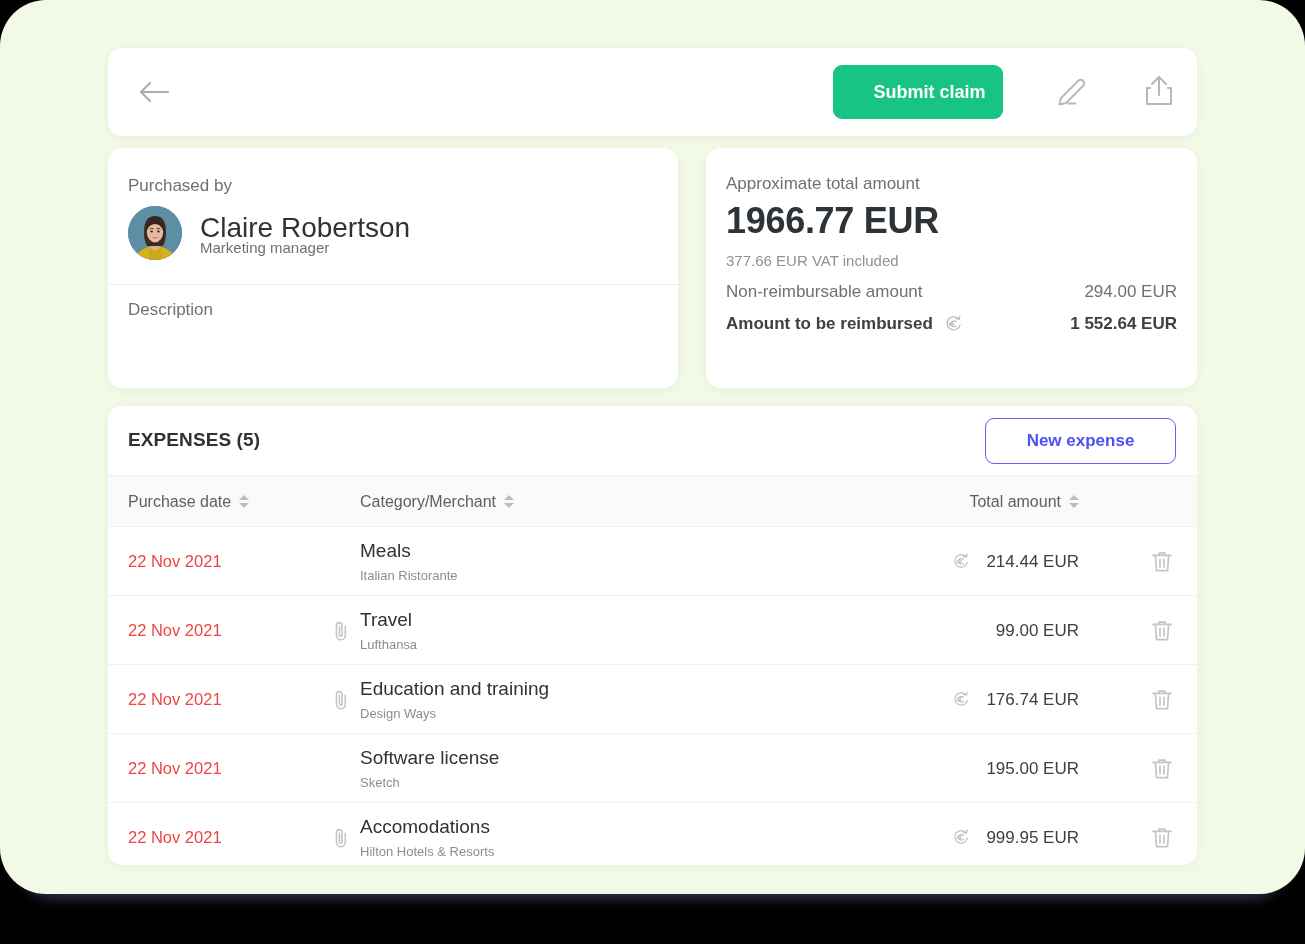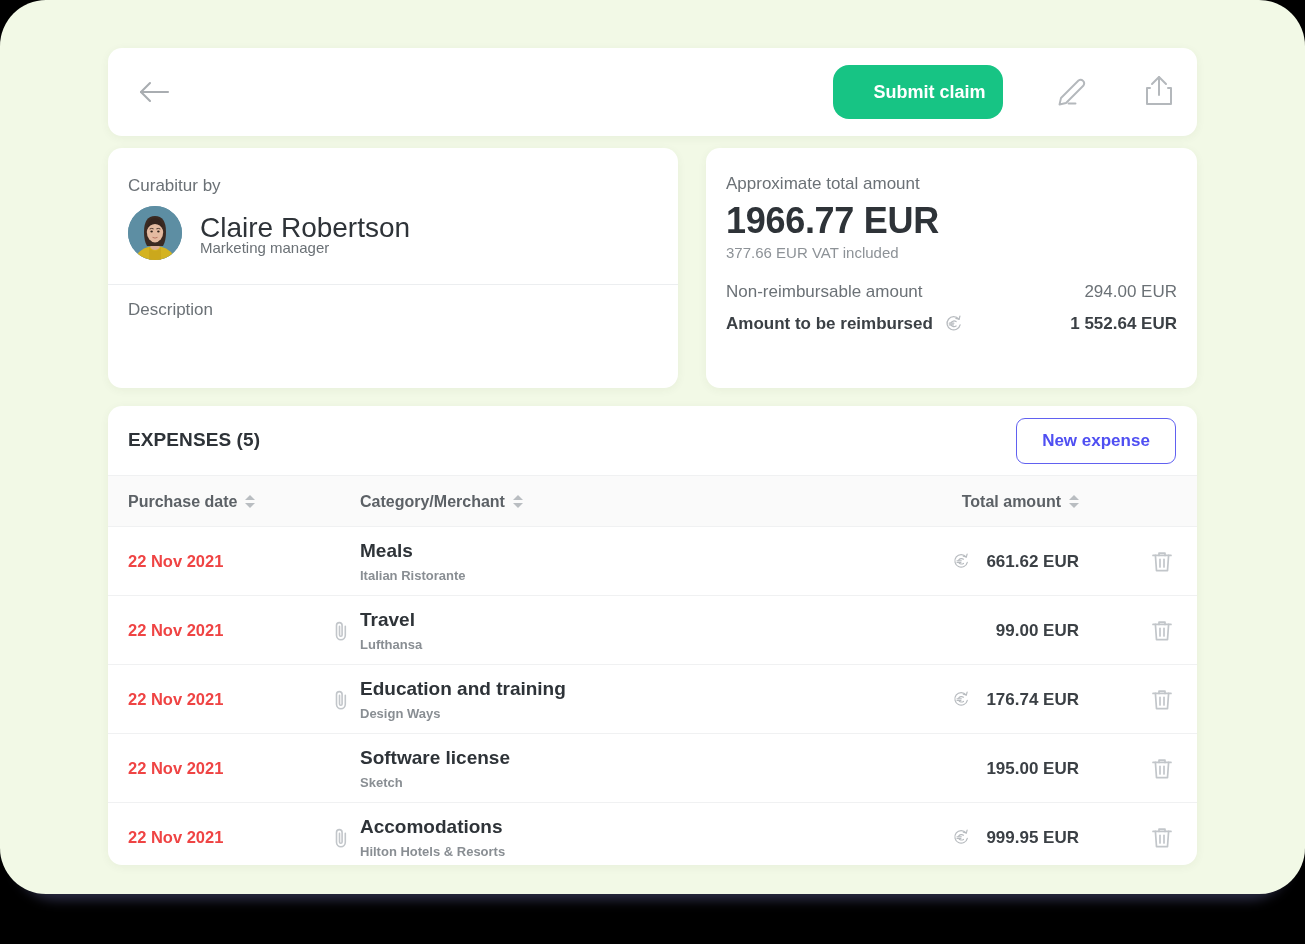--- a/index.html
+++ b/index.html
@@ -70,21 +70,21 @@
     line-height: 40px;
     white-space: nowrap;
   }
   #submit-claim-button {
     position: absolute;
     left: 725px;
     top: 17px;
     width: 170px;
     height: 54px;
     border: none;
-    border-radius: 16px;
+    border-radius: 9px;
     background: #17c484;
     color: #ffffff;
     font-family: "Liberation Sans", sans-serif;
     font-size: 18px;
     font-weight: bold;
     cursor: pointer;
     padding-left: 23px;
   }
   #edit-button {
     position: absolute;
@@ -185,21 +185,21 @@
     left: 20px;
     top: 52px;
     font-size: 36px;
     font-weight: bold;
     color: #2e3338;
     letter-spacing: -0.3px;
   }
   #vat-note {
     position: absolute;
     left: 20px;
-    top: 96px;
+    top: 104px;
     font-size: 15px;
     color: #8d9297;
   }
   #nonreimb-label {
     position: absolute;
     left: 20px;
     top: 134px;
     font-size: 17px;
     color: #6b7176;
   }
@@ -248,39 +248,38 @@
     top: 23px;
     font-size: 19px;
     font-weight: bold;
     color: #2e3338;
     letter-spacing: 0.1px;
   }
   #new-expense-button {
     position: absolute;
     right: 21px;
     top: 12px;
-    width: 160px;
+    width: 191px;
     height: 46px;
     border: 1.6px solid #6161f0;
     border-radius: 9px;
     background: #ffffff;
     color: #4f4ff2;
     font-family: "Liberation Sans", sans-serif;
     font-size: 17px;
     font-weight: bold;
     cursor: pointer;
   }
 
   
   #expense-table {
     position: absolute;
     left: 0;
     top: 69px;
     width: 100%;
-    font-weight: bold;
   }
   .thead {
     position: relative;
     height: 52px;
     background: #fafafa;
     border-top: 1px solid #f0f1f2;
     border-bottom: 1px solid #f0f1f2;
   }
   .th {
     position: absolute;
@@ -413,21 +412,21 @@
           <path d="M12 19 h-3 v16 h24 v-16 h-3"></path>
           <line x1="21" y1="8" x2="21" y2="26"></line>
           <polyline points="14,15 21,8 28,15"></polyline>
         </g>
       </svg>
     </div>
   </div>
 
   <div class="card" id="purchaser-card">
 
-    <div id="purchased-by-label">Curabitur by</div>
+    <div id="purchased-by-label">Purchased by</div>
 
     <div id="avatar">
       <svg width="54" height="54" viewBox="0 0 54 54">
         <rect x="0" y="0" width="54" height="54" fill="#5d8ea3"></rect>
 
         <path d="M6 54 q6 -14 21 -14 q15 0 21 14 Z" fill="#d4b321"></path>
         <path d="M21 41 q6 8 12 0 l0 13 l-12 0 Z" fill="#cba81c"></path>
 
         <path d="M22.5 33 h9 v9 q-4.5 4 -9 0 Z" fill="#d9ad93"></path>
 
@@ -509,21 +508,21 @@
                 <g stroke="#b7bbbf" stroke-width="1.25" fill="none" stroke-linecap="round">
                   <path d="M14.8 5.2 a6.6 6.6 0 1 0 1.3 5.6"></path>
                   <polyline points="11.9,4.4 15.1,5.3 15.9,2.2"></polyline>
                   <path d="M12.1 7.6 a3.6 3.6 0 0 0 -5.1 1.0"></path>
                   <path d="M7.0 11.0 a3.6 3.6 0 0 0 5.1 1.0"></path>
                   <line x1="5.3" y1="9.2" x2="9.8" y2="9.2"></line>
                   <line x1="5.3" y1="10.9" x2="9.4" y2="10.9"></line>
                 </g>
               </svg>
             </div>
-            <div class="cell-amount">661.62 EUR</div>
+            <div class="cell-amount">214.44 EUR</div>
             <div class="delete-button">
               <svg width="26" height="26" viewBox="0 0 26 26">
                 <g stroke="#c2c6ca" stroke-width="1.7" fill="none" stroke-linecap="round" stroke-linejoin="round">
                   <line x1="4" y1="6.4" x2="22" y2="6.4"></line>
                   <path d="M10 6.4 V4.2 h6 v2.2"></path>
                   <path d="M6.4 6.4 l1.1 15.2 h11 l1.1 -15.2"></path>
                   <line x1="11" y1="10.4" x2="11" y2="18"></line>
                   <line x1="15" y1="10.4" x2="15" y2="18"></line>
                 </g>
               </svg>

